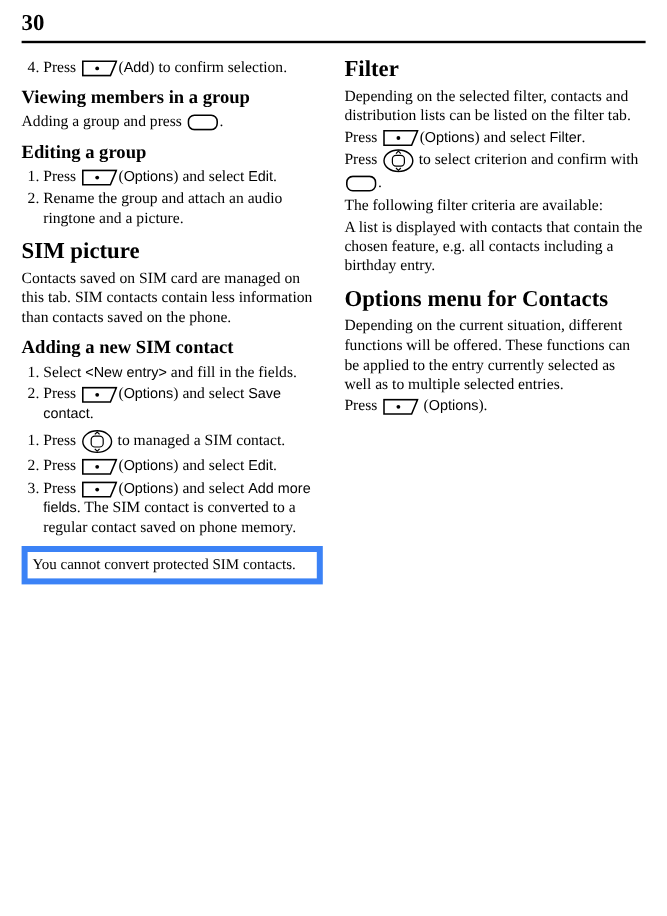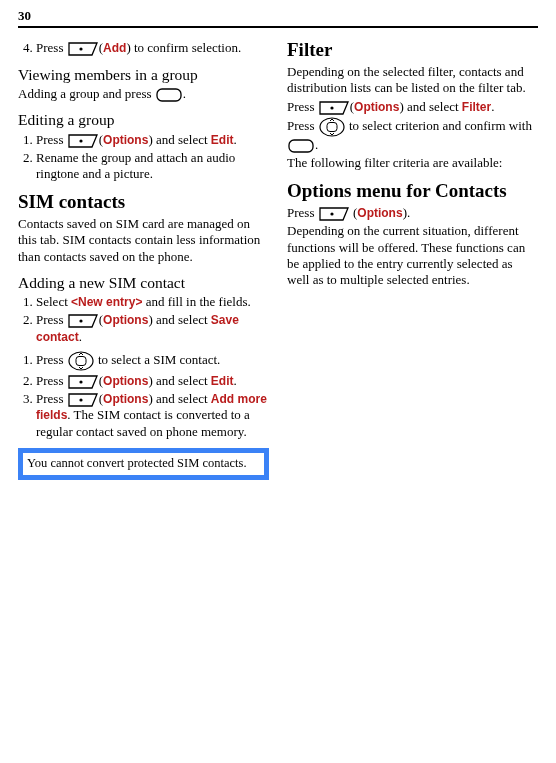--- a/index.html
+++ b/index.html
@@ -11,21 +11,21 @@
     color: #000;
     width: 556px;
     box-sizing: border-box;
   }
   .page {
     padding: 8px 18px 18px 18px;
     box-sizing: border-box;
   }
   .page-number {
     font-weight: bold;
-    font-size: 13px;
+    font-size: 19px;
     margin-bottom: 2px;
   }
   .topline {
     border-top: 2px solid #000;
     margin-bottom: 10px;
   }
   .columns {
     display: flex;
     gap: 18px;
   }
@@ -34,44 +34,44 @@
     min-width: 0;
   }
   h2 {
     font-family: "Times New Roman", serif;
     font-weight: bold;
     font-size: 19px;
     margin: 8px 0 2px 0;
   }
   h3 {
     font-family: "Times New Roman", serif;
-    font-weight: normal;
+    font-weight: bold;
     font-size: 15.5px;
     margin: 8px 0 2px 0;
   }
   p {
     margin: 2px 0;
   }
   ol {
     margin: 2px 0 6px 0;
     padding-left: 18px;
   }
   ol li {
     margin: 2px 0;
   }
   .key {
     display: inline-block;
     vertical-align: middle;
     margin: 0 1px;
   }
   .key svg { display: block; }
   .grey {
-    color: #b91c1c;
+    color: #000000;
     font-family: Arial, sans-serif;
-    font-weight: bold;
+    font-weight: normal;
     font-size: 12px;
   }
   .note-box {
     border: 5px solid #3b82f6;
     padding: 3px 4px;
     margin-top: 8px;
     font-size: 12.5px;
   }
 </style>
 </head>
@@ -116,21 +116,21 @@
                 <path d="M1 1 H29 L24 13 H1 Z" fill="none" stroke="#000" stroke-width="1.3"></path>
                 <circle cx="13" cy="7" r="1.6" fill="#000"></circle>
               </svg>
           </span><span>(</span><span class="grey">Options</span><span>) and select </span><span class="grey">Edit</span><span>.</span>
         </li>
         <li>
           <span>Rename the group and attach an audio ringtone and a picture.</span>
         </li>
       </ol>
 
-      <h2>SIM contacts</h2>
+      <h2>SIM picture</h2>
       <p>Contacts saved on SIM card are managed on this tab. SIM contacts contain less information than contacts saved on the phone.</p>
 
       <h3>Adding a new SIM contact</h3>
       <ol>
         <li>
           <span>Select </span><span class="grey">&lt;New entry&gt;</span><span> and fill in the fields.</span>
         </li>
         <li>
           <span>Press </span>
           <span class="key">
@@ -146,21 +146,21 @@
         <li>
           <span>Press </span>
           <span class="key">
             <svg width="26" height="20">
                 <ellipse cx="13" cy="10" rx="12" ry="9" fill="none" stroke="#000" stroke-width="1.2"></ellipse>
                 <rect x="8" y="5.5" width="10" height="9" rx="3" fill="none" stroke="#000" stroke-width="1"></rect>
                 <polyline points="11,4 13,2 15,4" fill="none" stroke="#000" stroke-width="1"></polyline>
                 <polyline points="11,16 13,18 15,16" fill="none" stroke="#000" stroke-width="1"></polyline>
               </svg>
           </span>
-          <span> to select a SIM contact.</span>
+          <span> to managed a SIM contact.</span>
         </li>
         <li>
           <span>Press </span>
           <span class="key">
             <svg width="30" height="14">
                 <path d="M1 1 H29 L24 13 H1 Z" fill="none" stroke="#000" stroke-width="1.3"></path>
                 <circle cx="13" cy="7" r="1.6" fill="#000"></circle>
               </svg>
           </span><span>(</span><span class="grey">Options</span><span>) and select </span><span class="grey">Edit</span><span>.</span>
         </li>
@@ -203,28 +203,29 @@
             </svg>
         </span>
         <span> to select criterion and confirm with </span>
         <span class="key">
           <svg width="26" height="14">
               <rect x="1" y="1" width="24" height="12" rx="5" ry="5" fill="none" stroke="#000" stroke-width="1.3"></rect>
             </svg>
         </span><span>.</span>
       </p>
       <p>The following filter criteria are available:</p>
+      <p>A list is displayed with contacts that contain the chosen feature, e.g. all contacts including a birthday entry.</p>
 
       <h2>Options menu for Contacts</h2>
+      <p>Depending on the current situation, different functions will be offered. These functions can be applied to the entry currently selected as well as to multiple selected entries.</p>
       <p>
         <span>Press </span>
         <span class="key">
           <svg width="30" height="14">
               <path d="M1 1 H29 L24 13 H1 Z" fill="none" stroke="#000" stroke-width="1.3"></path>
               <circle cx="13" cy="7" r="1.6" fill="#000"></circle>
             </svg>
         </span>
         <span> (</span><span class="grey">Options</span><span>).</span>
       </p>
-      <p>Depending on the current situation, different functions will be offered. These functions can be applied to the entry currently selected as well as to multiple selected entries.</p>
     </div>
   </div>
 </div>
 
 </body></html>

